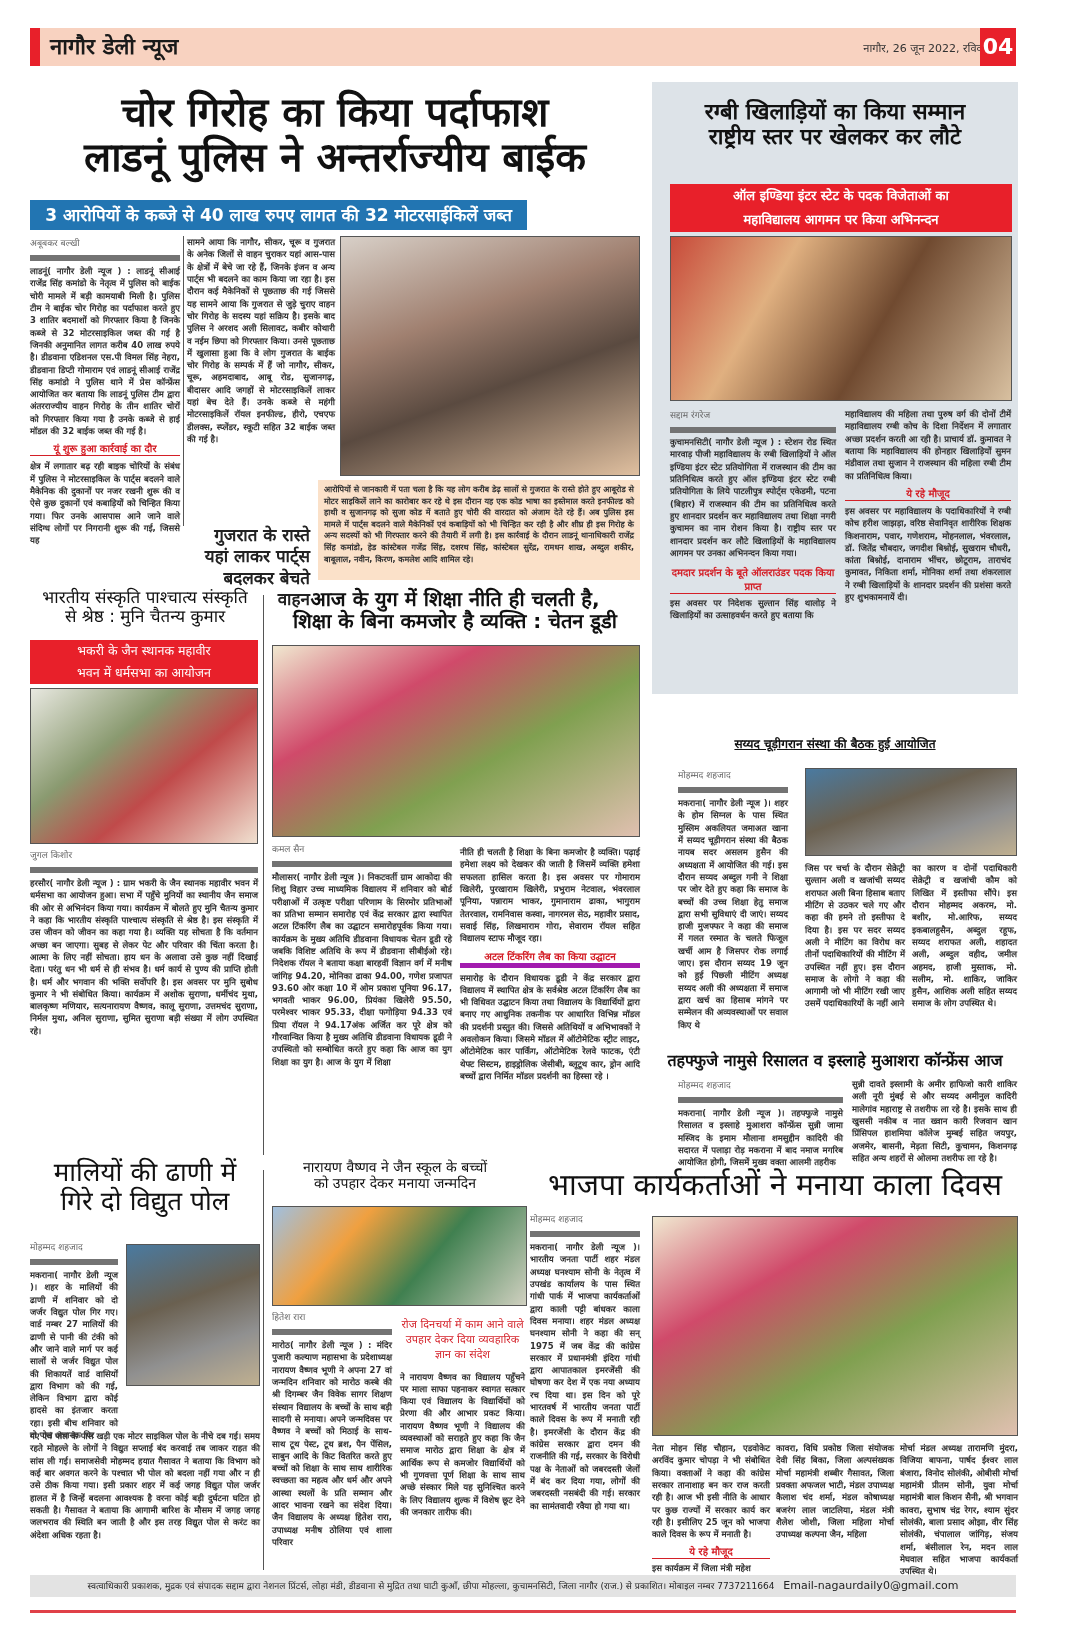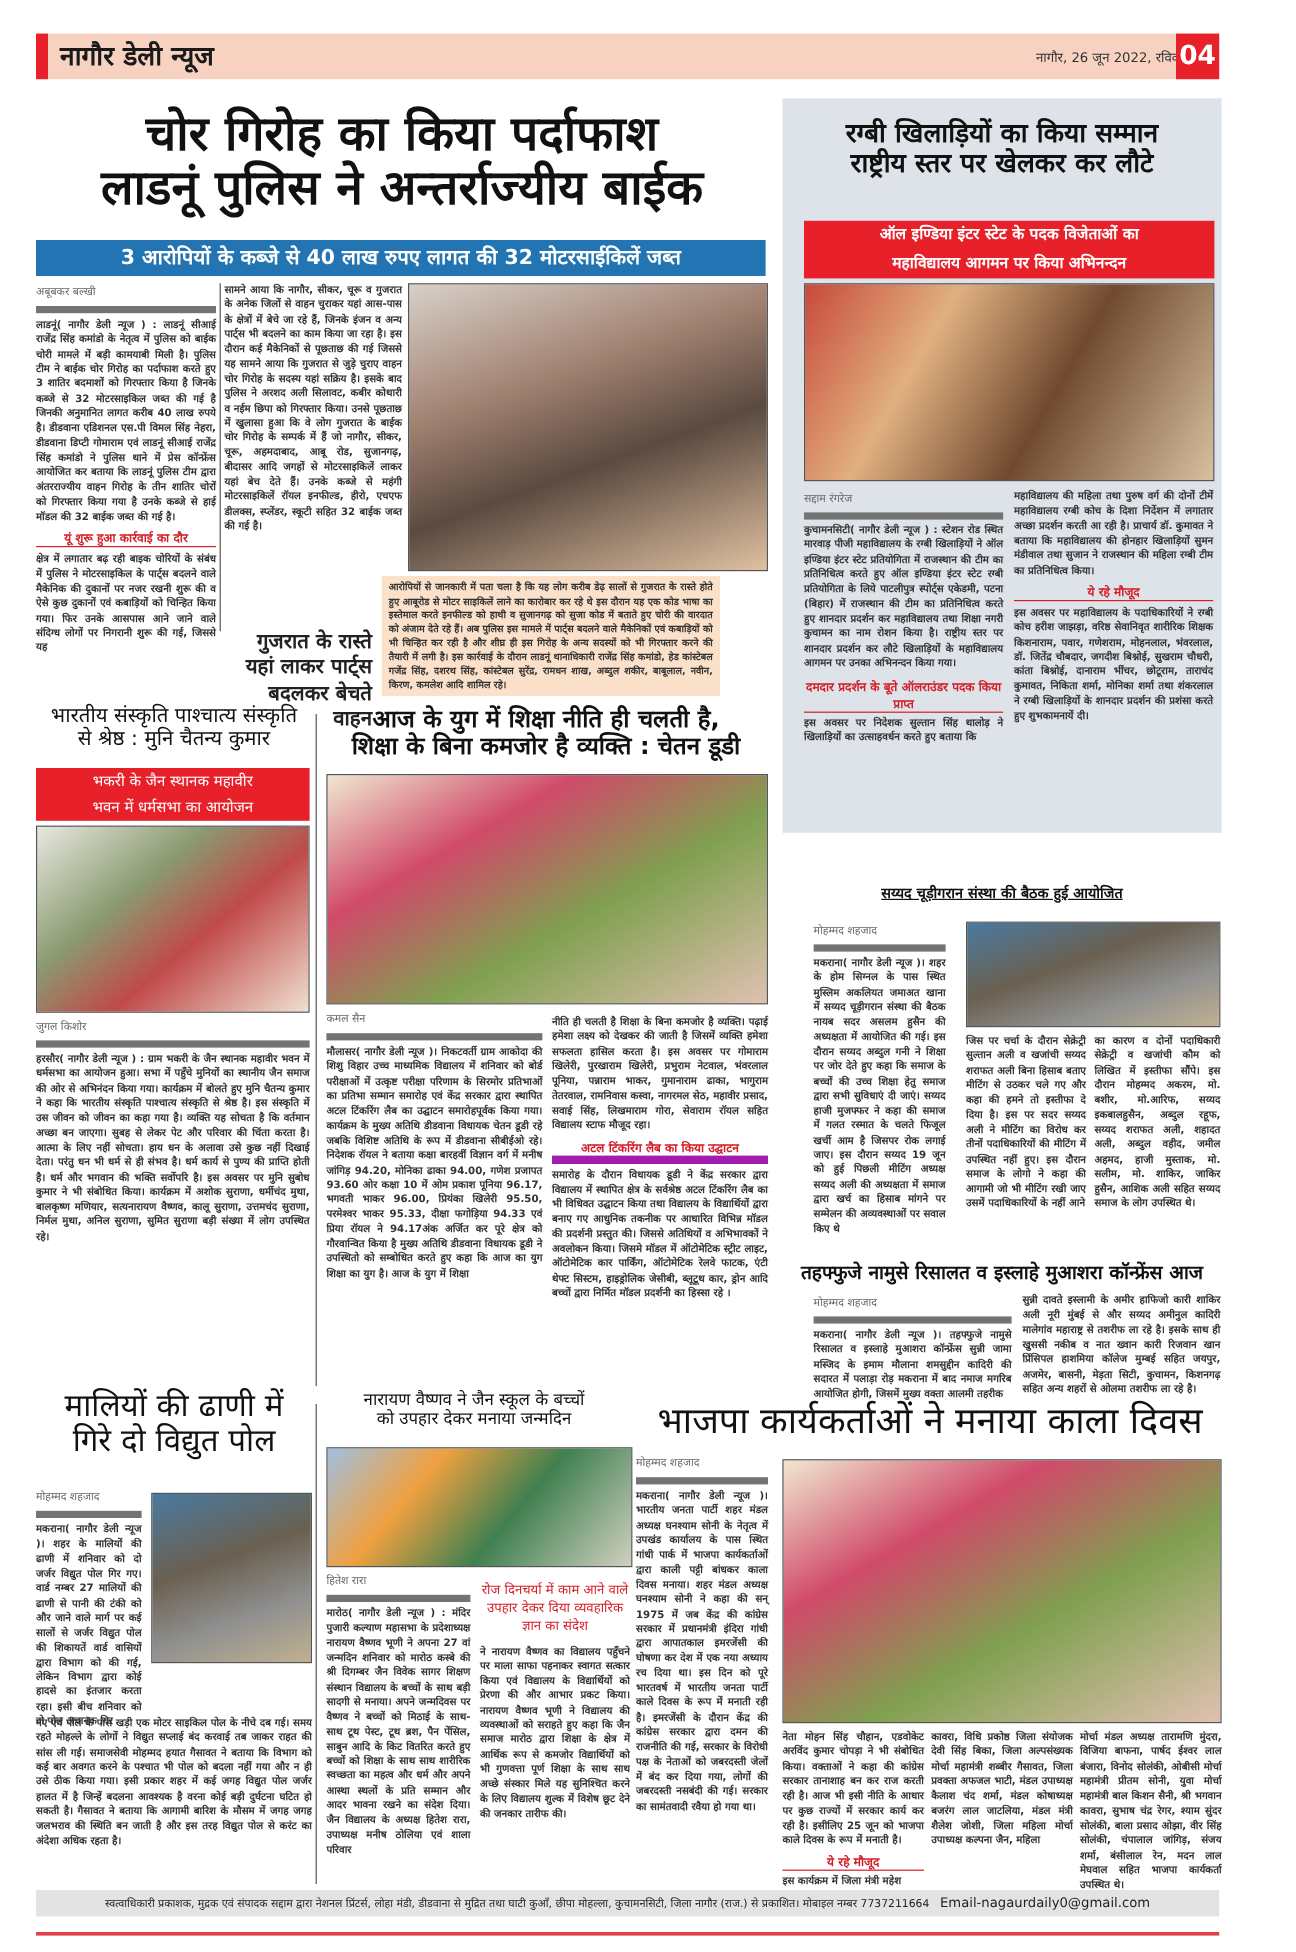--- a/index.html
+++ b/index.html
@@ -35,34 +35,34 @@
 <div class="abs masthead"></div>
 <div class="abs mast-bar"></div>
 <div class="abs mast-title">नागौर डेली न्यूज</div>
 <div class="abs mast-date">नागौर, 26 जून 2022, रविवार</div>
 <div class="abs mast-page">04</div>
 
 <div class="abs h1" style="left:30px;top:90px;width:610px;font-size:40px;">
   <div>चोर गिरोह का किया पर्दाफाश</div>
   <div>लाडनूं पुलिस ने अन्तर्राज्यीय बाईक</div>
 </div>
-<div class="abs blue-band" style="left:30px;top:200px;width:608px;height:30px;font-size:17px;line-height:30px;">3 आरोपियों के कब्जे से 40 लाख रुपए लागत की 32 मोटरसाईकिलें जब्त</div>
+<div class="abs blue-band" style="left:30px;top:200px;width:497px;height:30px;font-size:17px;line-height:30px;">3 आरोपियों के कब्जे से 40 लाख रुपए लागत की 32 मोटरसाईकिलें जब्त</div>
 
 <div class="abs" style="left:30px;top:236px;width:150px;">
   <div class="byline">अबूबकर बल्खी</div>
   <div class="body-text" style="margin-top:4px;">लाडनूं( नागौर डेली न्यूज ) : लाडनूं सीआई राजेंद्र सिंह कमांडो के नेतृत्व में पुलिस को बाईक चोरी मामले में बड़ी कामयाबी मिली है। पुलिस टीम ने बाईक चोर गिरोह का पर्दाफाश करते हुए 3 शातिर बदमाशों को गिरफ्तार किया है जिनके कब्जे से 32 मोटरसाइकिल जब्त की गई है जिनकी अनुमानित लागत करीब 40 लाख रुपये है। डीडवाना एडिशनल एस.पी विमल सिंह नेहरा, डीडवाना डिप्टी गोमाराम एवं लाडनूं सीआई राजेंद्र सिंह कमांडो ने पुलिस थाने में प्रेस कॉन्फ्रेंस आयोजित कर बताया कि लाडनूं पुलिस टीम द्वारा अंतरराज्यीय वाहन गिरोह के तीन शातिर चोरों को गिरफ्तार किया गया है उनके कब्जे से हाई मॉडल की 32 बाईक जब्त की गई है।</div>
   <div class="sub-red" style="font-size:10px;margin:4px 0;border-bottom:1px solid #d41f27;">यूं शुरू हुआ कार्रवाई का दौर</div>
   <div class="body-text">क्षेत्र में लगातार बढ़ रही बाइक चोरियों के संबंध में पुलिस ने मोटरसाइकिल के पार्ट्स बदलने वाले मैकेनिक की दुकानों पर नजर रखनी शुरू की व ऐसे कुछ दुकानों एवं कबाड़ियों को चिन्हित किया गया। फिर उनके आसपास आने जाने वाले संदिग्ध लोगों पर निगरानी शुरू की गई, जिससे यह</div>
 </div>
 <div class="abs vrule" style="left:183px;top:236px;height:290px;"></div>
 <div class="abs body-text" style="left:187px;top:236px;width:148px;">सामने आया कि नागौर, सीकर, चूरू व गुजरात के अनेक जिलों से वाहन चुराकर यहां आस-पास के क्षेत्रों में बेचे जा रहे हैं, जिनके इंजन व अन्य पार्ट्स भी बदलने का काम किया जा रहा है। इस दौरान कई मैकेनिकों से पूछताछ की गई जिससे यह सामने आया कि गुजरात से जुड़े चुराए वाहन चोर गिरोह के सदस्य यहां सक्रिय है। इसके बाद पुलिस ने अरशद अली सिलावट, कबीर कोथारी व नईम छिपा को गिरफ्तार किया। उनसे पूछताछ में खुलासा हुआ कि वे लोग गुजरात के बाईक चोर गिरोह के सम्पर्क में हैं जो नागौर, सीकर, चूरू, अहमदाबाद, आबू रोड, सुजानगढ़, बीदासर आदि जगहों से मोटरसाइकिलें लाकर यहां बेच देते हैं। उनके कब्जे से महंगी मोटरसाइकिलें रॉयल इनफील्ड, हीरो, एचएफ डीलक्स, स्प्लेंडर, स्कूटी सहित 32 बाईक जब्त की गई है।</div>
 <div class="abs photo p2" style="left:340px;top:236px;width:300px;height:240px;"></div>
 
 <div class="abs" style="left:190px;top:525px;width:120px;font-size:17px;font-weight:bold;text-align:right;line-height:1.25;color:#222;">गुजरात के रास्ते यहां लाकर पार्ट्स बदलकर बेचते वाहन</div>
-<div class="abs peach-box" style="left:318px;top:480px;width:282px;height:100px;">
+<div class="abs peach-box" style="left:318px;top:480px;width:322px;height:100px;">
   <div class="body-text" style="padding:4px 6px;font-size:8px;">आरोपियों से जानकारी में पता चला है कि यह लोग करीब डेढ़ सालों से गुजरात के रास्ते होते हुए आबूरोड से मोटर साइकिलें लाने का कारोबार कर रहे थे इस दौरान यह एक कोड भाषा का इस्तेमाल करते इनफील्ड को हाथी व सुजानगढ़ को सुजा कोड में बताते हुए चोरी की वारदात को अंजाम देते रहे हैं। अब पुलिस इस मामले में पार्ट्स बदलने वाले मैकेनिकों एवं कबाड़ियों को भी चिन्हित कर रही है और शीघ्र ही इस गिरोह के अन्य सदस्यों को भी गिरफ्तार करने की तैयारी में लगी है। इस कार्रवाई के दौरान लाडनूं थानाधिकारी राजेंद्र सिंह कमांडो, हेड कांस्टेबल गजेंद्र सिंह, दशरथ सिंह, कांस्टेबल सुरेंद्र, रामधन शाख, अब्दुल शकीर, बाबूलाल, नवीन, किरण, कमलेश आदि शामिल रहे।</div>
 </div>
 
 <div class="abs gray-box" style="left:652px;top:82px;width:366px;height:612px;"></div>
 <div class="abs h1" style="left:660px;top:100px;width:350px;font-size:22px;">
   <div>रग्बी खिलाड़ियों का किया सम्मान</div>
   <div>राष्ट्रीय स्तर पर खेलकर कर लौटे</div>
 </div>
 <div class="abs red-band" style="left:670px;top:184px;width:342px;height:48px;font-size:13px;line-height:24px;">
   <div>ऑल इण्डिया इंटर स्टेट के पदक विजेताओं का</div>
@@ -100,21 +100,21 @@
   <div>आज के युग में शिक्षा नीति ही चलती है,</div>
   <div>शिक्षा के बिना कमजोर है व्यक्ति : चेतन डूडी</div>
 </div>
 <div class="abs photo p6" style="left:272px;top:645px;width:368px;height:192px;"></div>
 <div class="abs" style="left:272px;top:842px;width:180px;">
   <div class="byline">कमल सैन</div>
   <div class="body-text" style="margin-top:4px;">मौलासर( नागौर डेली न्यूज )। निकटवर्ती ग्राम आकोदा की शिशु विहार उच्च माध्यमिक विद्यालय में शनिवार को बोर्ड परीक्षाओं में उत्कृष्ट परीक्षा परिणाम के सिरमोर प्रतिभाओं का प्रतिभा सम्मान समारोह एवं केंद्र सरकार द्वारा स्थापित अटल टिंकरिंग लैब का उद्घाटन समारोहपूर्वक किया गया। कार्यक्रम के मुख्य अतिथि डीडवाना विधायक चेतन डूडी रहे जबकि विशिष्ट अतिथि के रूप में डीडवाना सीबीईओ रहे। निदेशक रॉयल ने बताया कक्षा बारहवीं विज्ञान वर्ग में मनीष जांगिड़ 94.20, मोनिका ढाका 94.00, गणेश प्रजापत 93.60 ओर कक्षा 10 में ओम प्रकाश पूनिया 96.17, भगवती भाकर 96.00, प्रियंका खिलेरी 95.50, परमेश्वर भाकर 95.33, दीक्षा फगोड़िया 94.33 एवं प्रिया रॉयल ने 94.17अंक अर्जित कर पूरे क्षेत्र को गौरवान्वित किया है मुख्य अतिथि डीडवाना विधायक डूडी ने उपस्थितो को सम्बोधित करते हुए कहा कि आज का युग शिक्षा का युग है। आज के युग में शिक्षा</div>
 </div>
 <div class="abs" style="left:460px;top:842px;width:180px;">
   <div class="body-text" style="margin-top:4px;">नीति ही चलती है शिक्षा के बिना कमजोर है व्यक्ति। पढ़ाई हमेशा लक्ष्य को देखकर की जाती है जिसमें व्यक्ति हमेशा सफलता हासिल करता है। इस अवसर पर गोमाराम खिलेरी, पुरखाराम खिलेरी, प्रभुराम नेटवाल, भंवरलाल पूनिया, पन्नाराम भाकर, गुमानाराम ढाका, भागुराम तेतरवाल, रामनिवास कस्वा, नागरमल सेठ, महावीर प्रसाद, सवाई सिंह, लिखमाराम गोरा, सेवाराम रॉयल सहित विद्यालय स्टाफ मौजूद रहा।</div>
-  <div class="sub-red" style="font-size:10px;margin:4px 0;border-bottom:7px solid #a21caf;">अटल टिंकरिंग लैब का किया उद्घाटन</div>
+  <div class="sub-red" style="font-size:10px;margin:4px 0;border-bottom:5px solid #a21caf;">अटल टिंकरिंग लैब का किया उद्घाटन</div>
   <div class="body-text">समारोह के दौरान विधायक डूडी ने केंद्र सरकार द्वारा विद्यालय में स्थापित क्षेत्र के सर्वश्रेष्ठ अटल टिंकरिंग लैब का भी विधिवत उद्घाटन किया तथा विद्यालय के विद्यार्थियों द्वारा बनाए गए आधुनिक तकनीक पर आधारित विभिन्न मॉडल की प्रदर्शनी प्रस्तुत की। जिससे अतिथियों व अभिभावकों ने अवलोकन किया। जिसमे मॉडल में ऑटोमेटिक स्ट्रीट लाइट, ऑटोमेटिक कार पार्किंग, ऑटोमेटिक रेलवे फाटक, एंटी थेफ्ट सिस्टम, हाइड्रोलिक जेसीबी, ब्लूटूथ कार, ड्रोन आदि बच्चों द्वारा निर्मित मॉडल प्रदर्शनी का हिस्सा रहे ।</div>
 </div>
 
 <div class="abs h1" style="left:650px;top:738px;width:370px;font-size:12px;text-decoration:underline;">सय्यद चूड़ीगरान संस्था की बैठक हुई आयोजित</div>
 <div class="abs" style="left:678px;top:768px;width:110px;">
   <div class="byline">मोहम्मद शहजाद</div>
   <div class="body-text" style="margin-top:4px;">मकराना( नागौर डेली न्यूज )। शहर के होम सिग्नल के पास स्थित मुस्लिम अकलियत जमाअत खाना में सय्यद चूड़ीगरान संस्था की बैठक नायब सदर असलम हुसैन की अध्यक्षता में आयोजित की गई। इस दौरान सय्यद अब्दुल गनी ने शिक्षा पर जोर देते हुए कहा कि समाज के बच्चों की उच्च शिक्षा हेतु समाज द्वारा सभी सुविधाएं दी जाएं। सय्यद हाजी मुजफ्फर ने कहा की समाज में गलत रस्मात के चलते फिजूल खर्ची आम है जिसपर रोक लगाई जाए। इस दौरान सय्यद 19 जून को हुई पिछली मीटिंग अध्यक्ष सय्यद अली की अध्यक्षता में समाज द्वारा खर्च का हिसाब मांगने पर सम्मेलन की अव्यवस्थाओं पर सवाल किए थे</div>
 </div>
 <div class="abs photo p5" style="left:805px;top:768px;width:212px;height:88px;"></div>
 <div class="abs body-text" style="left:805px;top:862px;width:100px;">जिस पर चर्चा के दौरान सेक्रेट्री सुल्तान अली व खजांची सय्यद शराफत अली बिना हिसाब बताए मीटिंग से उठकर चले गए और कहा की हमने तो इस्तीफा दे दिया है। इस पर सदर सय्यद अली ने मीटिंग का विरोध कर तीनों पदाधिकारियों की मीटिंग में उपस्थित नहीं हुए। इस दौरान समाज के लोगो ने कहा की आगामी जो भी मीटिंग रखी जाए उसमें पदाधिकारियों के नहीं आने</div>

